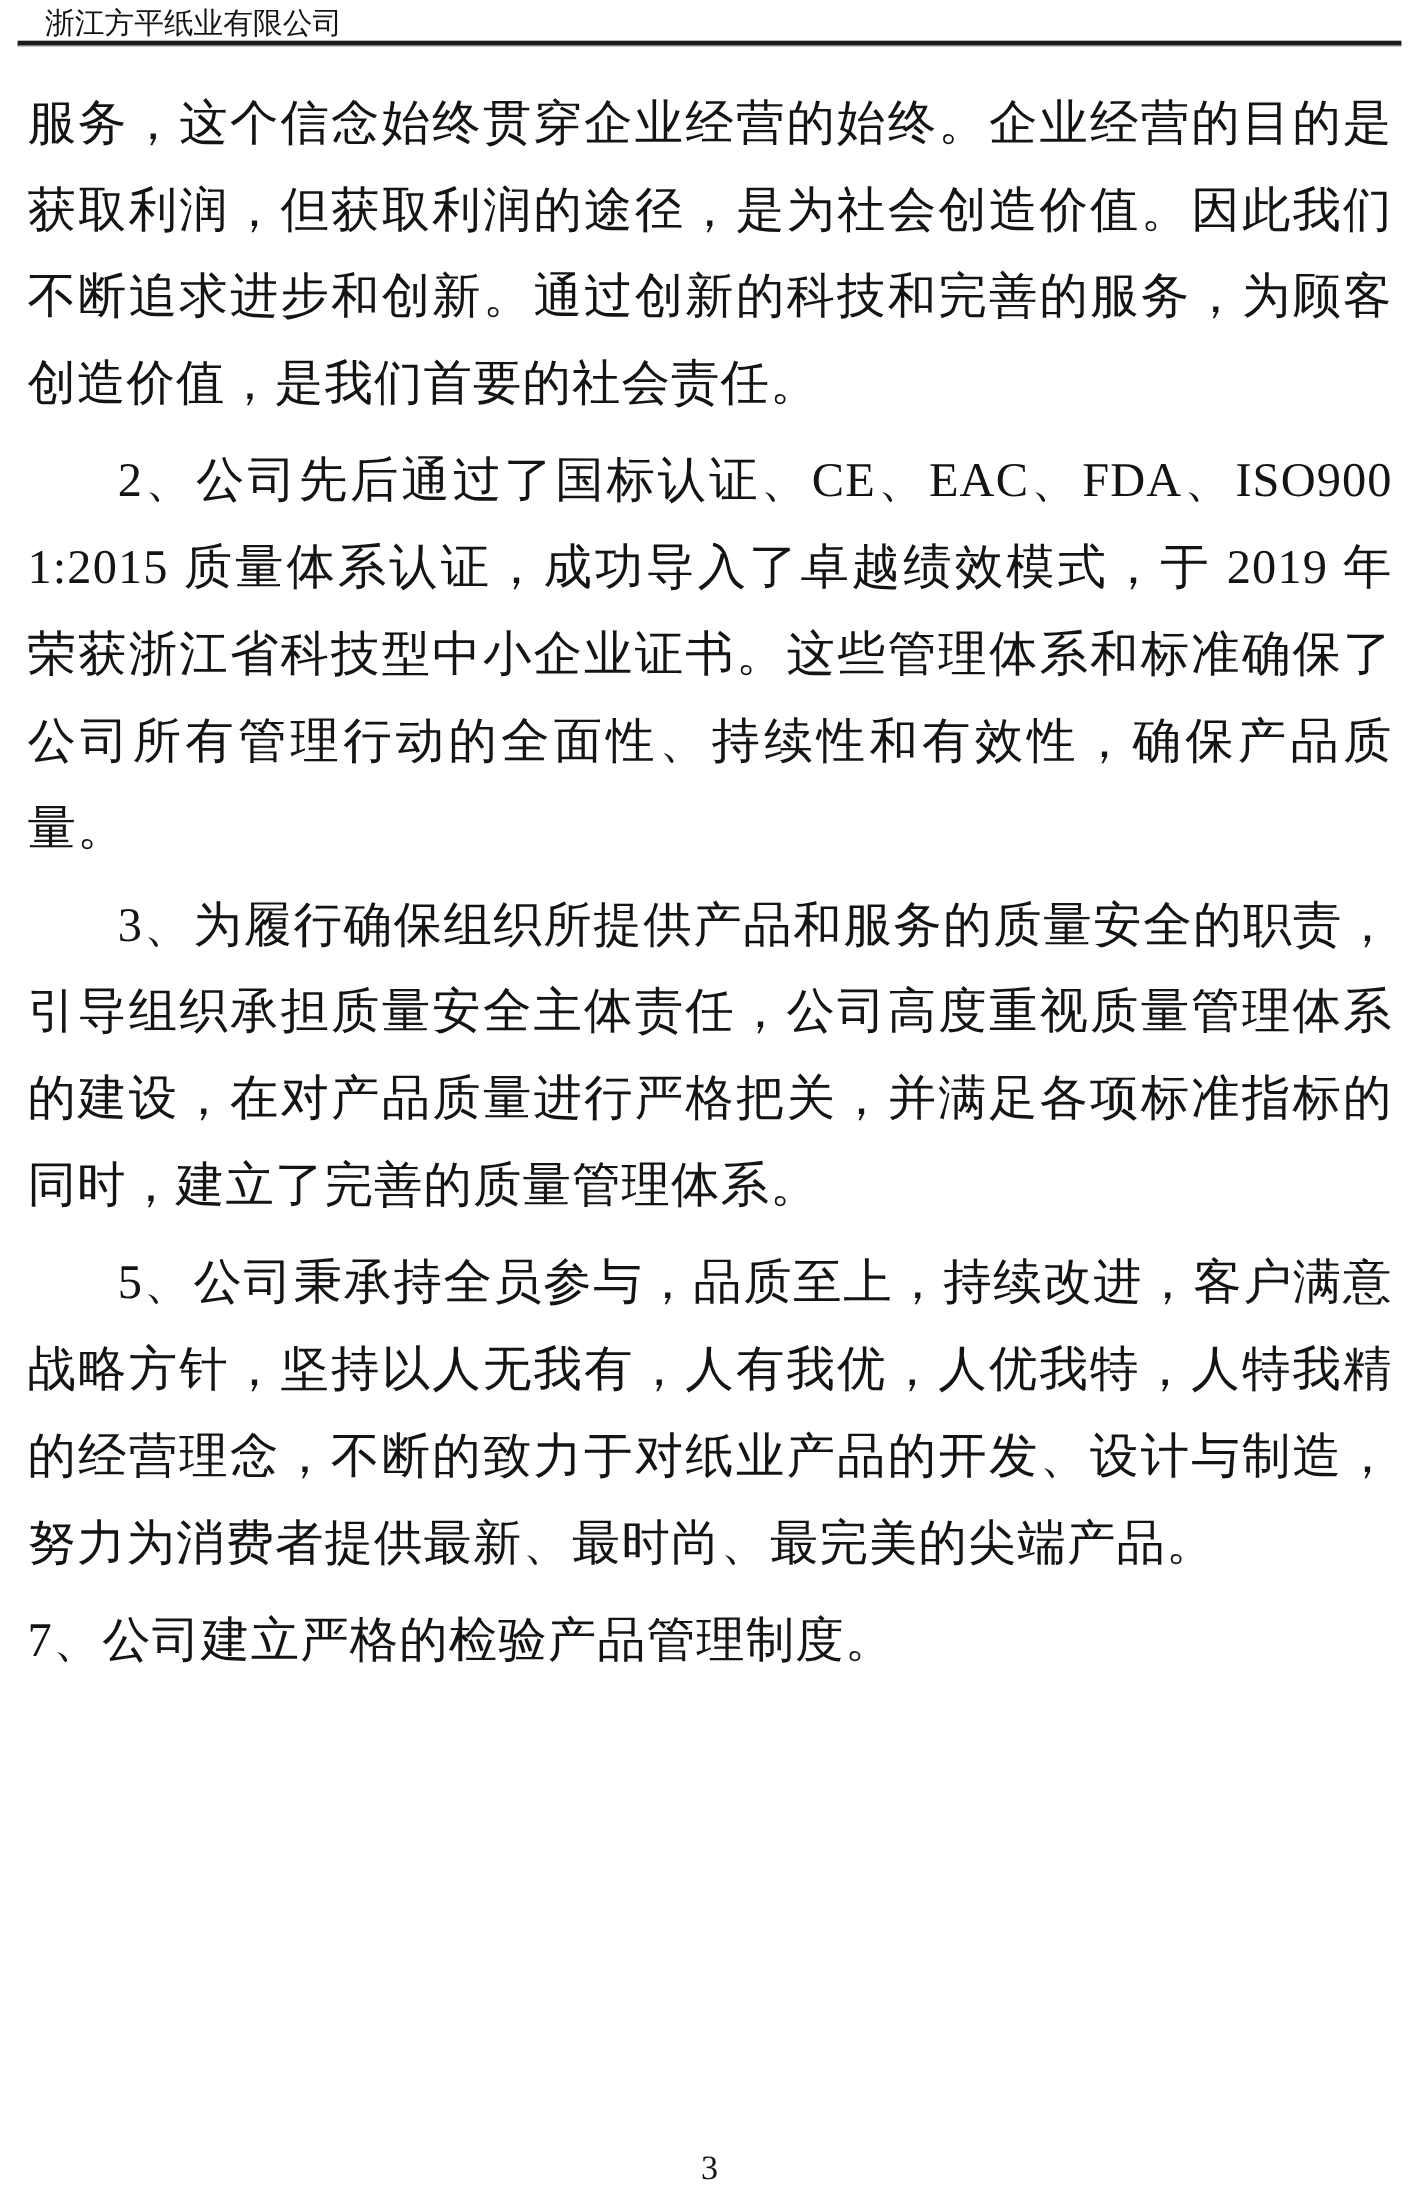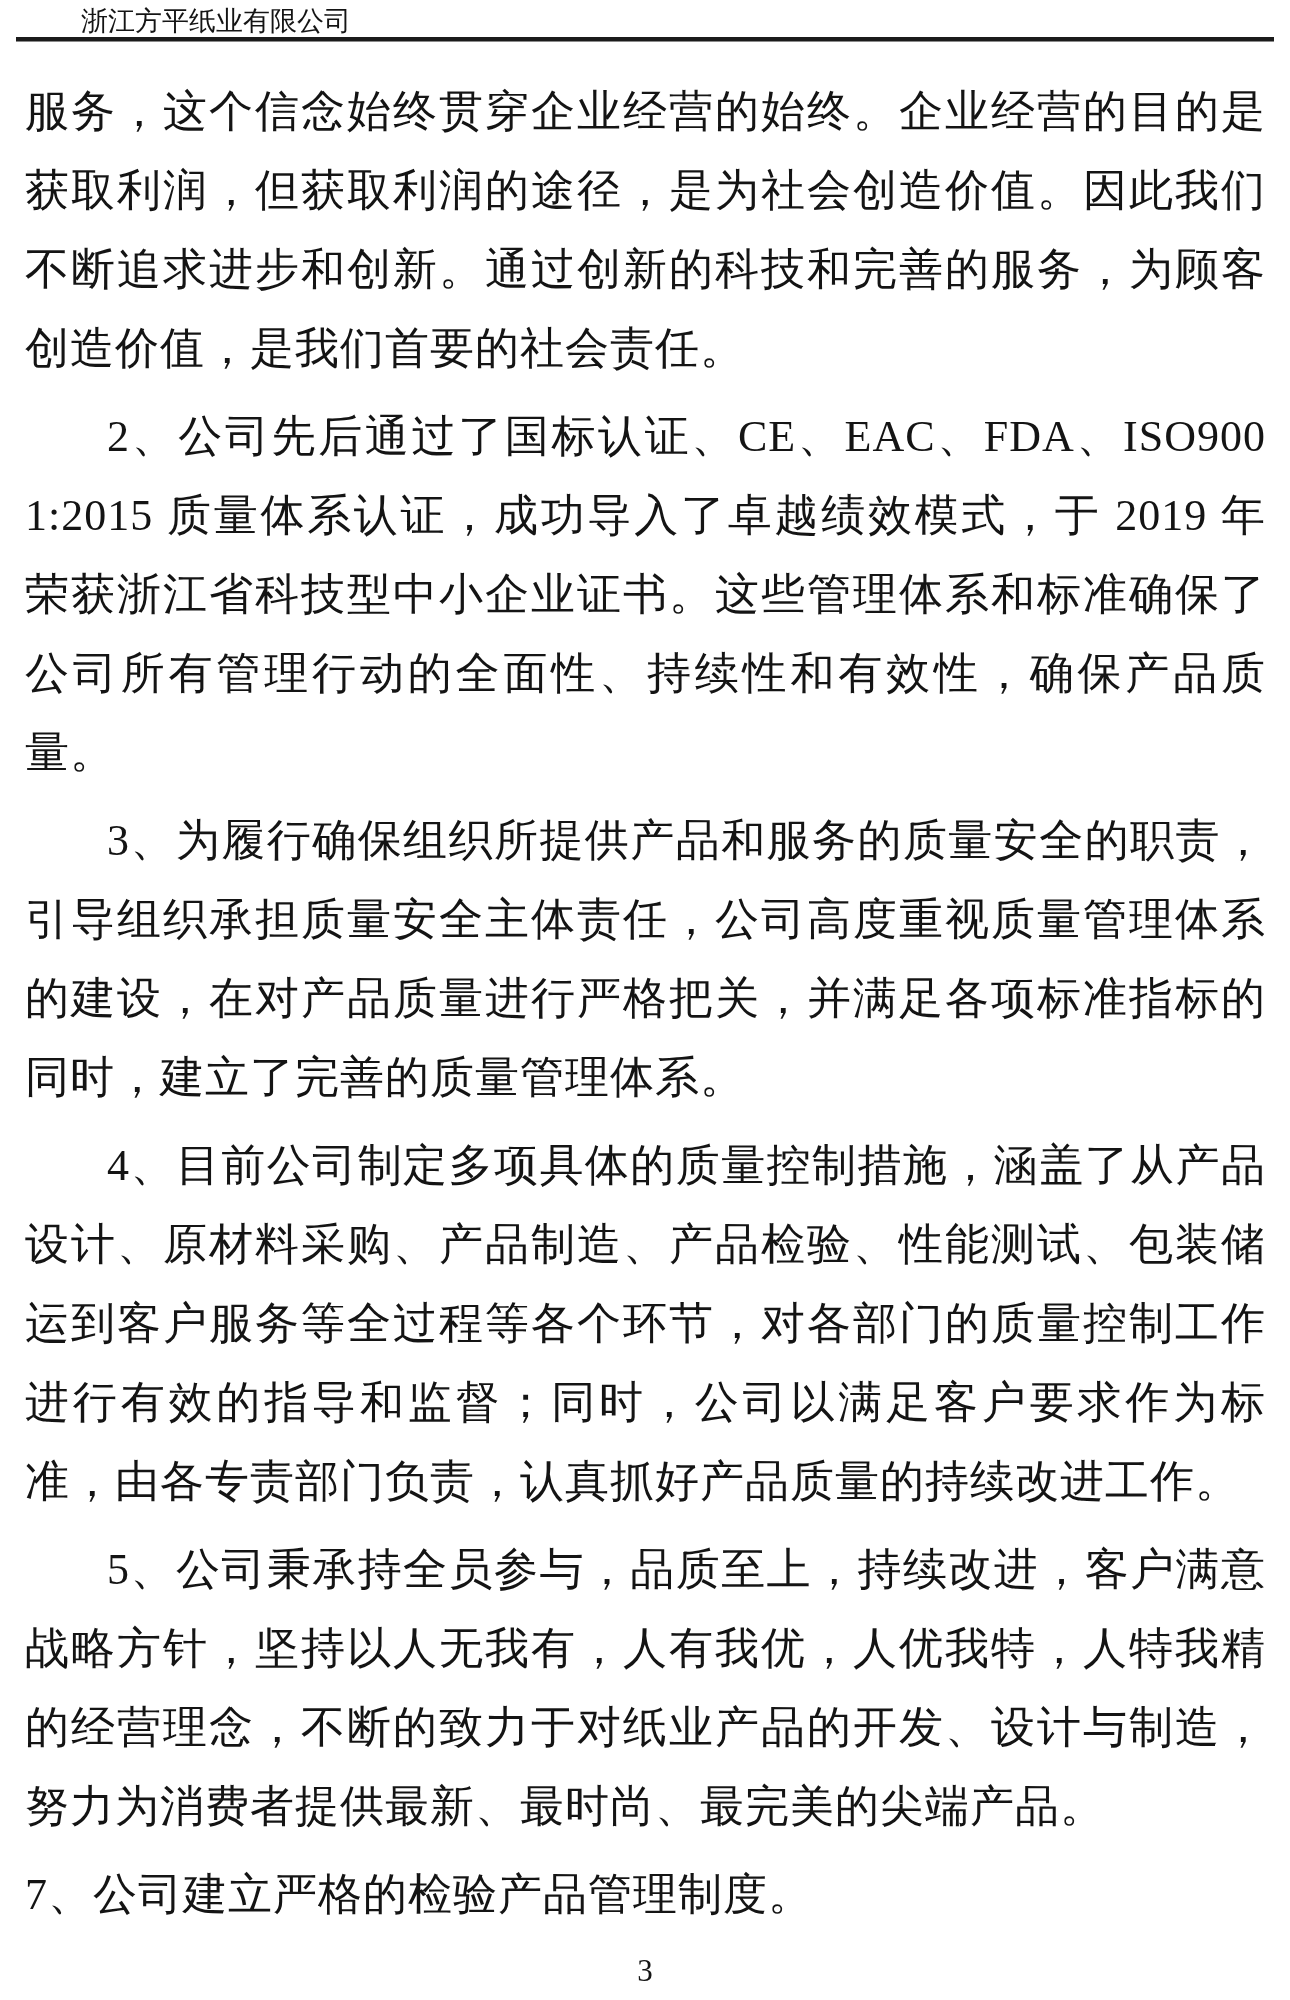--- a/index.html
+++ b/index.html
@@ -22,21 +22,21 @@
     top: 5px;
     left: 25px;
     right: 25px;
     display: flex;
     justify-content: space-between;
     align-items: flex-start;
     font-size: 27px;
     line-height: 32px;
     white-space: nowrap;
   }
-  .header .hleft  { margin-left: 56px; text-align: right; }
+  .header .hleft  { margin-left: 16px; text-align: right; }
   .header .hright { margin-right: 38px; }
   .header-rule {
     position: absolute;
     top: 37px;
     left: 16px;
     right: 16px;
     height: 4px;
     background: #1b1b1b;
     border-bottom: 1px solid #8a8a8a;
   }
@@ -81,20 +81,19 @@
   <div class="header">
     <span class="hleft">浙江方平纸业有限公司</span>
   </div>
 
   <div class="header-rule"></div>
 
   <div class="content">
     <p>服务，这个信念始终贯穿企业经营的始终。企业经营的目的是获取利润，但获取利润的途径，是为社会创造价值。因此我们不断追求进步和创新。通过创新的科技和完善的服务，为顾客创造价值，是我们首要的社会责任。</p>
     <p class="indent">2、公司先后通过了国标认证、CE、EAC、FDA、ISO9001:2015 质量体系认证，成功导入了卓越绩效模式，于 2019 年荣获浙江省科技型中小企业证书。这些管理体系和标准确保了公司所有管理行动的全面性、持续性和有效性，确保产品质量。</p>
     <p class="indent">3、为履行确保组织所提供产品和服务的质量安全的职责，引导组织承担质量安全主体责任，公司高度重视质量管理体系的建设，在对产品质量进行严格把关，并满足各项标准指标的同时，建立了完善的质量管理体系。</p>
-    <p class="indent">4、目前公司制定多项具体的质量控制措施，涵盖了从产品设计、原材料采购、产品制造、产品检验、性能测试、包装储运到客户服务等全过程等各个环节，对各部门的质量控制工作进行有效的指导和监督；同时，公司以满足客户要求作为标准，由各专责部门负责，认真抓好产品质量的持续改进工作。</p>
     <p class="indent">5、公司秉承持全员参与，品质至上，持续改进，客户满意战略方针，坚持以人无我有，人有我优，人优我特，人特我精的经营理念，不断的致力于对纸业产品的开发、设计与制造，努力为消费者提供最新、最时尚、最完美的尖端产品。</p>
     <p>7、公司建立严格的检验产品管理制度。</p>
   </div>
 
   <div class="pagenum">3</div>
 
 </div>
 
 </body></html>

